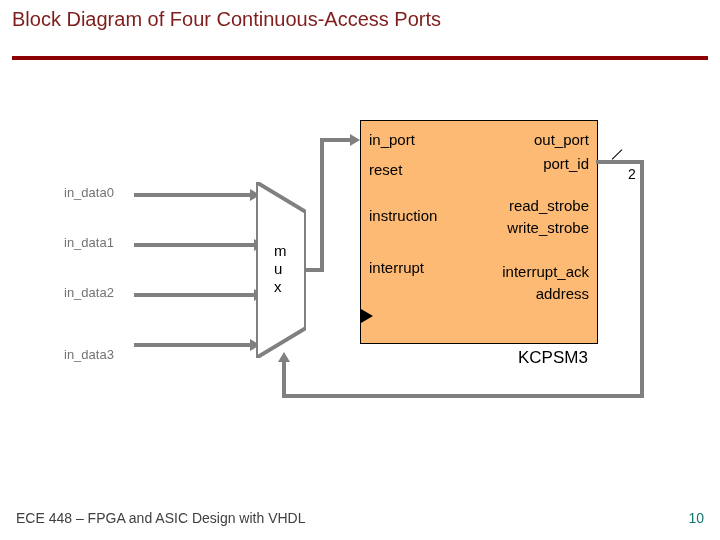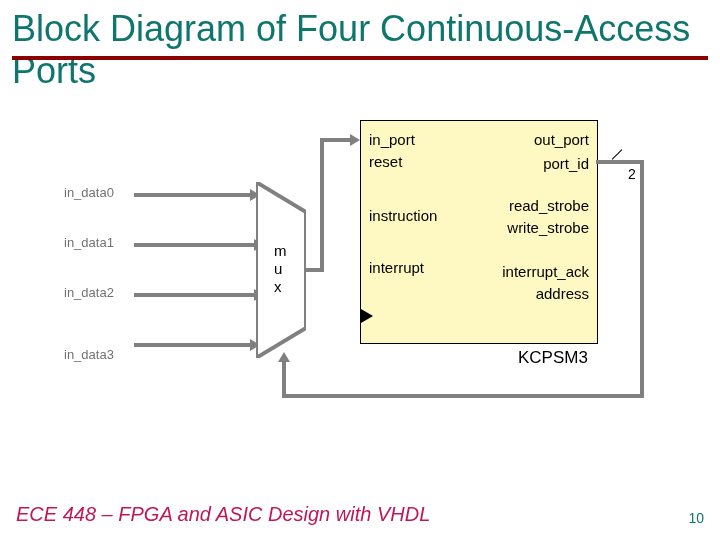--- a/index.html
+++ b/index.html
@@ -1,29 +1,29 @@
 <!DOCTYPE html>
 <html><head>
 <meta charset="utf-8">
 <style>
   html,body{margin:0;padding:0;width:720px;height:540px;font-family:Arial,Helvetica,sans-serif;background:#fff;color:#000}
   .slide{position:relative;width:720px;height:540px}
-  .title{position:absolute;left:12px;top:8px;font-size:36px;color:#0f766e}
+  .title{position:absolute;left:12px;top:8px;font-size:20px;color:#7f1d1d}
   .hr{position:absolute;left:12px;top:56px;width:696px;height:4px;background:#8b0000}
-  .footer{position:absolute;left:16px;bottom:14px;font-size:20px;font-style:italic;color:#be185d}
+  .footer{position:absolute;left:16px;bottom:14px;font-size:14px;color:#404040}
   .pagenum{position:absolute;right:16px;bottom:14px;font-size:14px;color:#0f766e}
   .diagram{position:absolute;left:64px;top:120px;width:592px;height:320px}
   .in-label{position:absolute;font-size:13px;color:#737373}
   .sig-line{position:absolute;height:4px;background:#808080}
   .sig-line-v{position:absolute;width:4px;background:#808080}
   .arrow-r{position:absolute;width:0;height:0;border-top:6px solid transparent;border-bottom:6px solid transparent;border-left:10px solid #808080}
   .arrow-u{position:absolute;width:0;height:0;border-left:6px solid transparent;border-right:6px solid transparent;border-bottom:10px solid #808080}
   .mux-wrap{position:absolute;left:192px;top:62px}
   .mux-label{position:absolute;font-size:15px;color:#000}
-  .block{position:absolute;border:1px solid #000;background:#fef9c3}
+  .block{position:absolute;border:1px solid #000;background:#fdba74}
   .port-label{position:absolute;font-size:15px;color:#000}
   .clk-tri{position:absolute;width:0;height:0;border-top:7px solid transparent;border-bottom:7px solid transparent;border-left:12px solid #000}
   .bus-slash{position:absolute;width:14px;height:14px}
   .bus-slash::after{content:"";position:absolute;left:0;top:0;width:14px;height:1px;background:#000;transform:rotate(-45deg);transform-origin:center}
   .bus-n{position:absolute;font-size:14px;color:#000}
 </style>
 </head>
 <body>
 
 <div class="slide">
@@ -56,21 +56,21 @@
     </div>
 
     <div class="sig-line" style="left:242px;top:148px;width:18px"></div>
     <div class="sig-line-v" style="left:256px;top:18px;height:134px"></div>
     <div class="sig-line" style="left:256px;top:18px;width:32px"></div>
     <div class="arrow-r" style="left:286px;top:14px"></div>
 
     <div class="block" style="left:296px;top:0;width:236px;height:222px">
 
       <div class="port-label" style="left:8px;top:10px">in_port</div>
-      <div class="port-label" style="left:8px;top:32px">reset</div>
+      <div class="port-label" style="left:8px;top:40px">reset</div>
       <div class="port-label" style="left:8px;top:86px">instruction</div>
       <div class="port-label" style="left:8px;top:138px">interrupt</div>
       <div class="clk-tri" style="left:0px;top:188px"></div>
 
       <div class="port-label" style="right:8px;top:10px">out_port</div>
       <div class="port-label" style="right:8px;top:34px">port_id</div>
       <div class="port-label" style="right:8px;top:76px">read_strobe</div>
       <div class="port-label" style="right:8px;top:98px">write_strobe</div>
       <div class="port-label" style="right:8px;top:142px">interrupt_ack</div>
       <div class="port-label" style="right:8px;top:164px">address</div>

